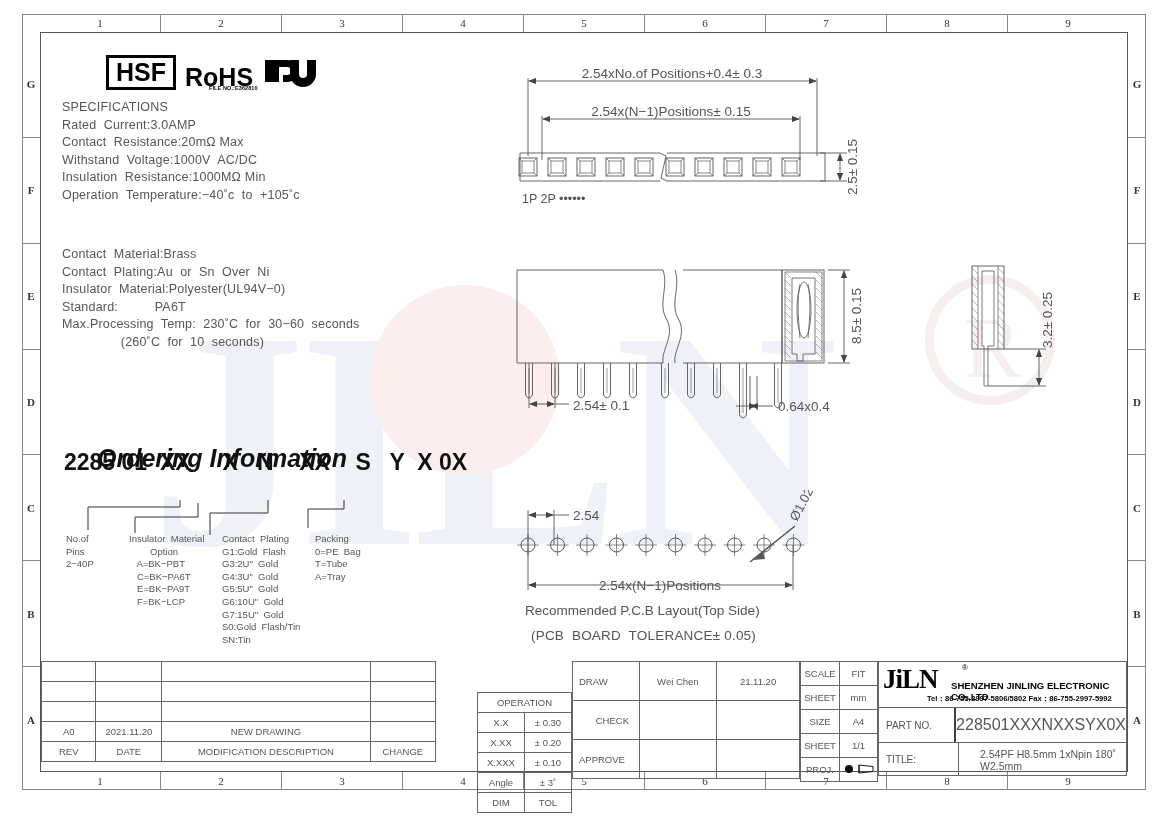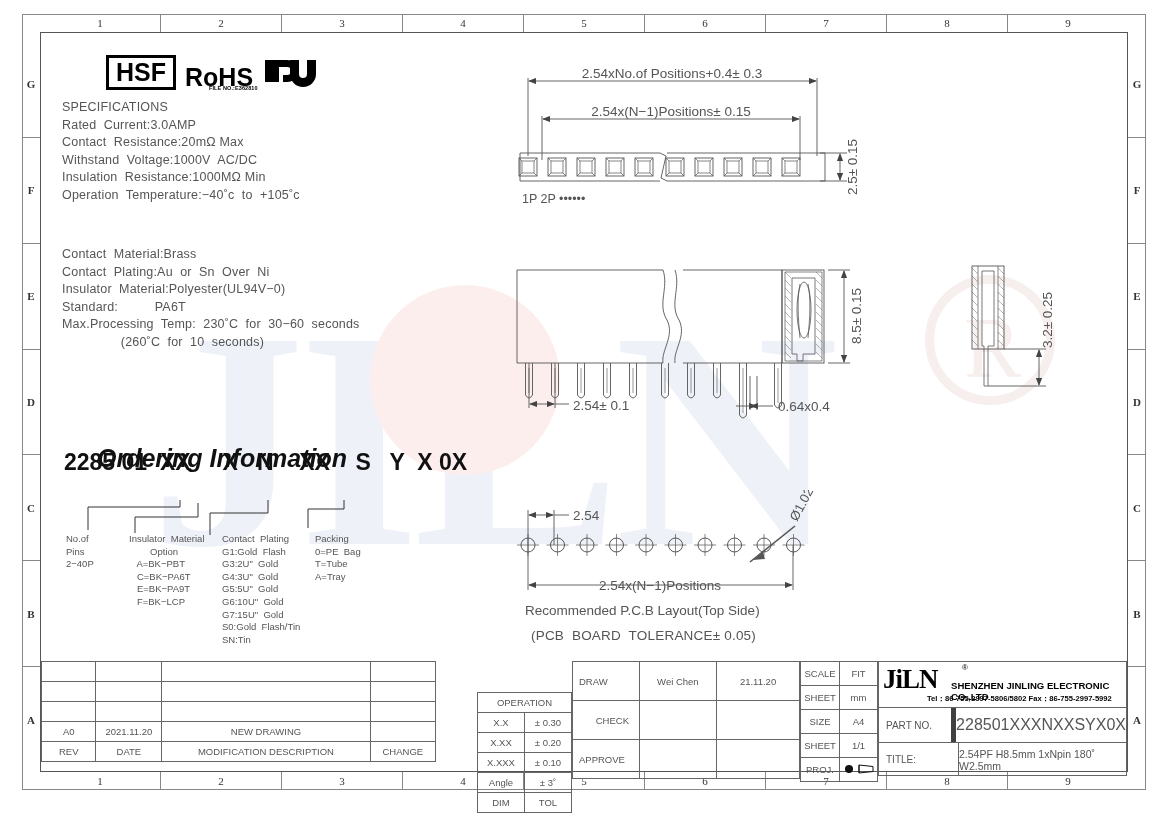--- a/index.html
+++ b/index.html
@@ -544,24 +544,24 @@
   <div class="blk" style="left:878px;top:661px;width:249px;height:115px;
        border:1px solid #666;box-sizing:border-box;">
     <div style="height:45px;border-bottom:1px solid #666;position:relative;">
       <span style="position:absolute;left:4px;top:2px;font-size:27px;font-weight:bold;
              color:#000;font-family:'Liberation Serif',serif;letter-spacing:-1px;">JiLN</span>
       <span style="position:absolute;left:83px;top:1px;font-size:8px;color:#000;">®</span>
       <span style="position:absolute;left:72px;top:18px;font-size:9.6px;font-weight:bold;color:#000;">SHENZHEN JINLING ELECTRONIC CO.,LTD</span>
       <span style="position:absolute;left:48px;top:32px;font-size:7.6px;font-weight:bold;color:#000;">Tel：86-755-2997-5806/5802    Fax：86-755-2997-5992</span>
     </div>
     <div style="height:34px;border-bottom:1px solid #666;display:flex;">
-      <div style="width:72px;border-right:5px solid #404040;display:flex;align-items:center;
+      <div style="width:72px;border-right:2px solid #404040;display:flex;align-items:center;
             padding-left:7px;font-size:10px;">PART  NO.</div>
       <div style="flex:1;display:flex;align-items:center;justify-content:center;font-size:16px;">228501XXXNXXSYX0X</div>
     </div>
-    <div style="height:33px;display:flex;">
+    <div style="height:33px;display:flex;gap:21px;">
       <div style="width:72px;border-right:1px solid #666;display:flex;align-items:center;
             padding-left:7px;font-size:10px;">TITLE:</div>
       <div style="flex:1;display:flex;align-items:center;justify-content:center;font-size:10.5px;">2.54PF  H8.5mm  1xNpin  180˚  W2.5mm</div>
     </div>
   </div>
 
 </div>
 
 </body></html>

